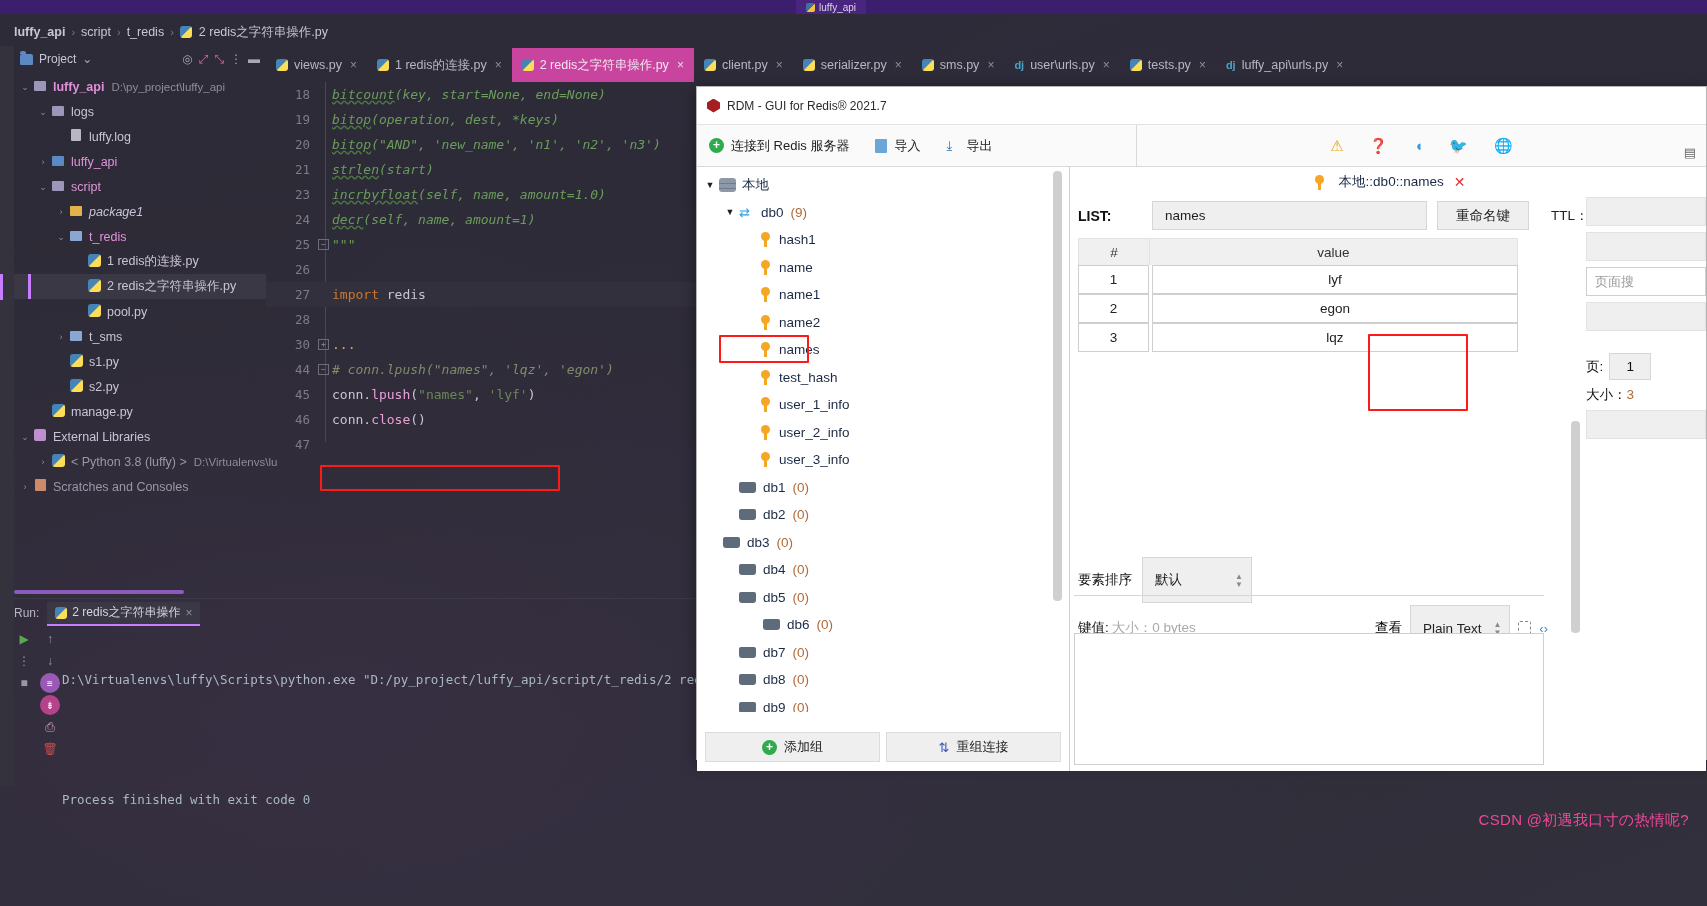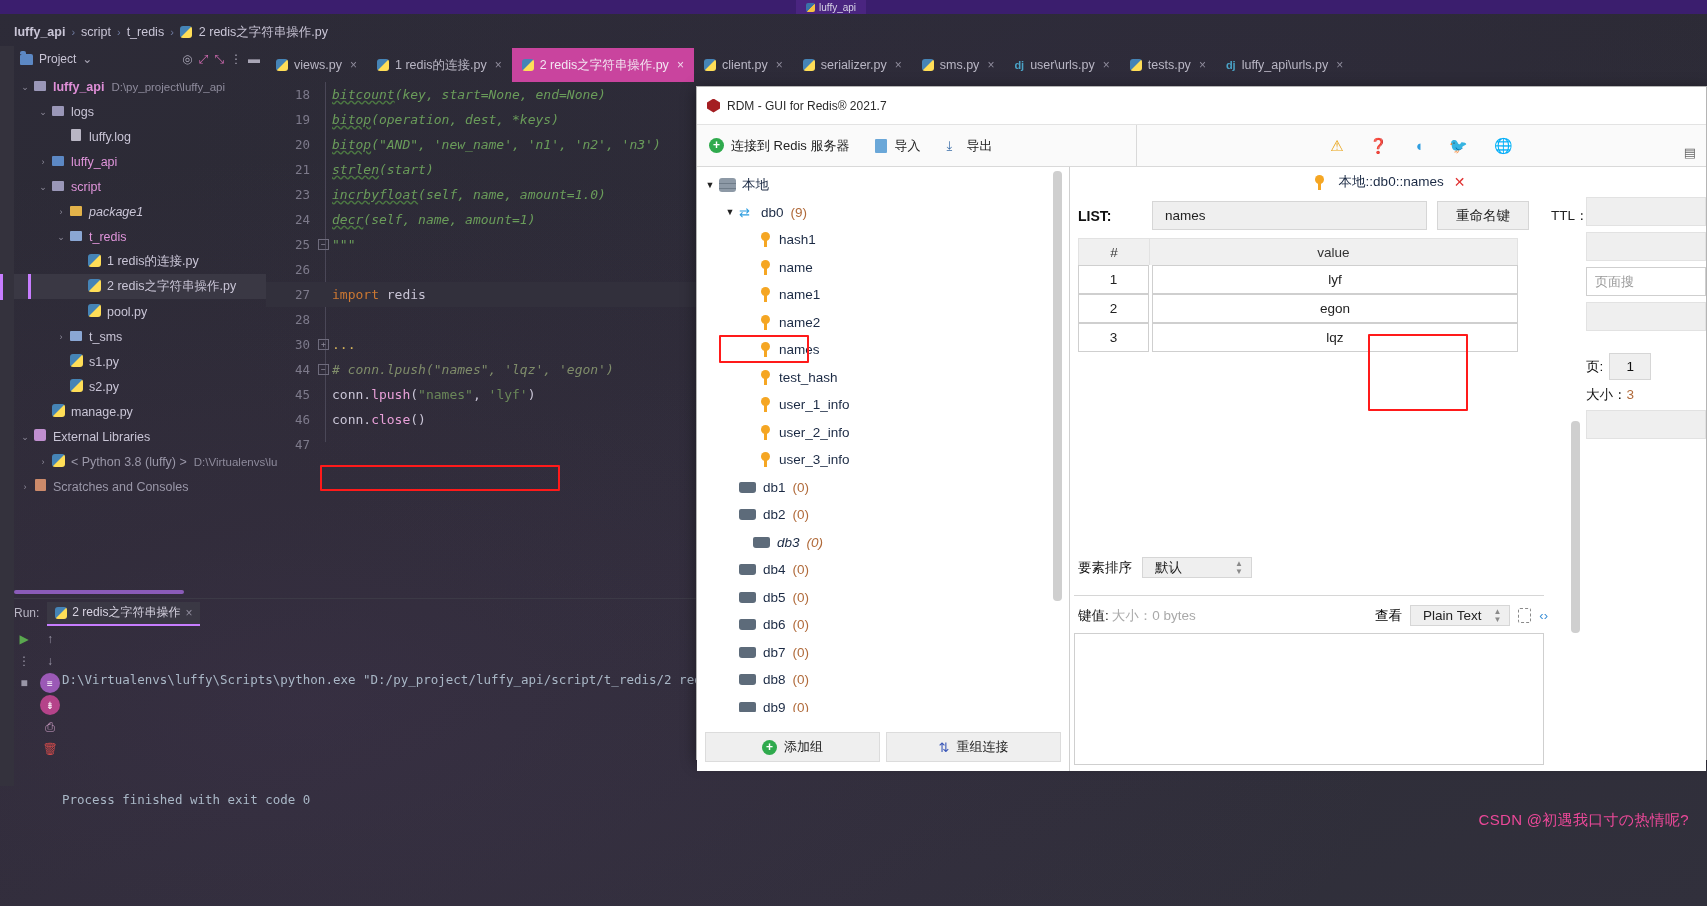--- a/index.html
+++ b/index.html
@@ -226,21 +226,21 @@
   .vt-h-val { flex:1; display:flex;align-items:center;justify-content:center;font-size:13.5px;color:#333;}
   .vt-row { display:flex; height:29px; }
   .vt-idx { width:71px; border:1px solid #cfcfcf; display:flex;align-items:center;justify-content:center;
     font-size:13.5px; color:#222; margin-right:3px; }
   .vt-val { flex:1; border:1px solid #cfcfcf; display:flex;align-items:center;justify-content:center;
     font-size:13.5px; color:#222;}
   .vt-scroll { position:absolute; right:126px; top:254px; width:9px; height:212px; background:#cfcfcf;border-radius:4px;}
 
   .sortrow { position:absolute; left:8px; top:390px; display:flex; align-items:center; gap:10px;}
   .sortlbl { font-size:13.5px; color:#111; }
-  .combo { height:21px; min-width:110px; background:#efefef; border:1px solid #d6d6d6; display:flex;
+  .combo { height:46px; min-width:110px; background:#efefef; border:1px solid #d6d6d6; display:flex;
     align-items:center; justify-content:space-between; padding:0 8px 0 12px; font-size:13.5px; color:#222; gap:26px;}
   .spin { display:flex; flex-direction:column; align-items:center; gap:1px; color:#8a8a8a; font-size:8px; line-height:7px;}
 
   .hsep { position:absolute; left:4px; top:428px; width:470px; height:1px; background:#d6d6d6;}
   .keyvalrow { position:absolute; left:8px; top:438px; width:470px; display:flex; align-items:center; font-size:13.5px;}
   .kv-lbl { color:#111; }
   .kv-dim { color:#a9a9a9; margin-left:3px;}
   .kv-view { margin-left:auto; display:flex; align-items:center; gap:8px;}
   .kv-clip { width:13px;height:15px;border:1.5px dashed #8a8a8a; border-radius:2px;}
   .kv-code { color:#3b8fd6; font-size:13px;}
@@ -600,39 +600,39 @@
               <span class="k-db"></span>
               <span class="kdbname">db1</span>
               <span class="kcount">(0)</span>
             </div>
             <div class="knode" style="padding-left: 26px; position: relative;">
               <span class="karrow"></span>
               <span class="k-db"></span>
               <span class="kdbname">db2</span>
               <span class="kcount">(0)</span>
             </div>
-            <div class="knode" style="padding-left: 40px; position: relative; font-style: italic;">
+            <div class="knode" style="padding-left: 10px; position: relative;">
               <span class="karrow"></span>
               <span class="k-db"></span>
               <span class="kdbname">db3</span>
               <span class="kcount">(0)</span>
             </div>
             <div class="knode" style="padding-left: 26px; position: relative;">
               <span class="karrow"></span>
               <span class="k-db"></span>
               <span class="kdbname">db4</span>
               <span class="kcount">(0)</span>
             </div>
             <div class="knode" style="padding-left: 26px; position: relative;">
               <span class="karrow"></span>
               <span class="k-db"></span>
               <span class="kdbname">db5</span>
               <span class="kcount">(0)</span>
             </div>
-            <div class="knode" style="padding-left: 26px; position: relative;">
+            <div class="knode" style="padding-left: 26px; position: relative; margin-left: 24px;">
               <span class="karrow"></span>
               <span class="k-db"></span>
               <span class="kdbname">db6</span>
               <span class="kcount">(0)</span>
             </div>
             <div class="knode" style="padding-left: 26px; position: relative;">
               <span class="karrow"></span>
               <span class="k-db"></span>
               <span class="kdbname">db7</span>
               <span class="kcount">(0)</span>

